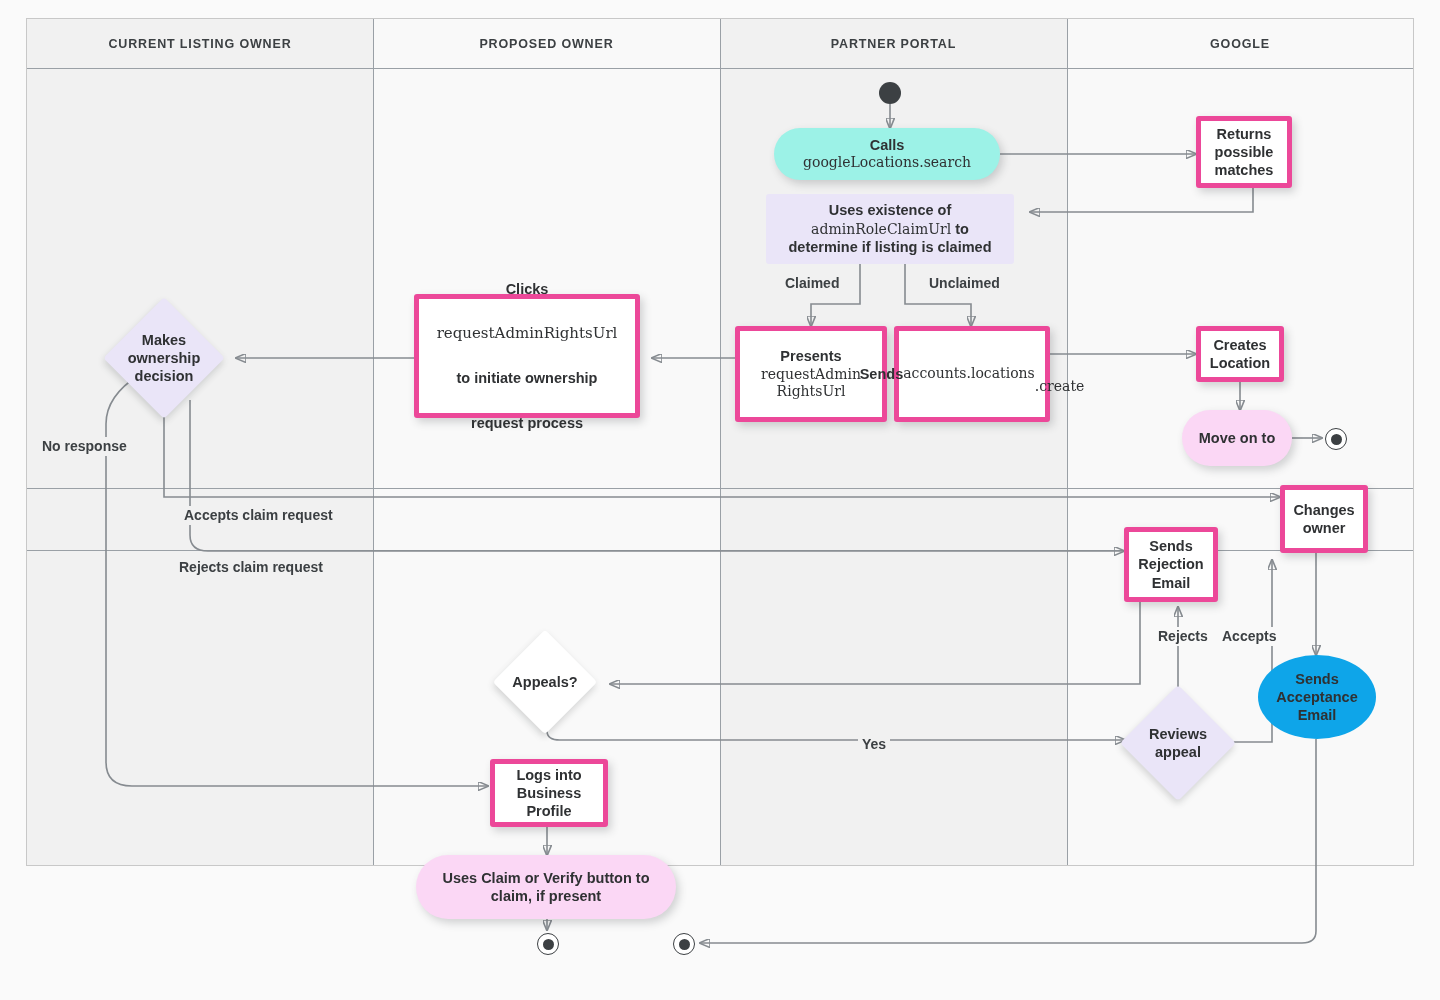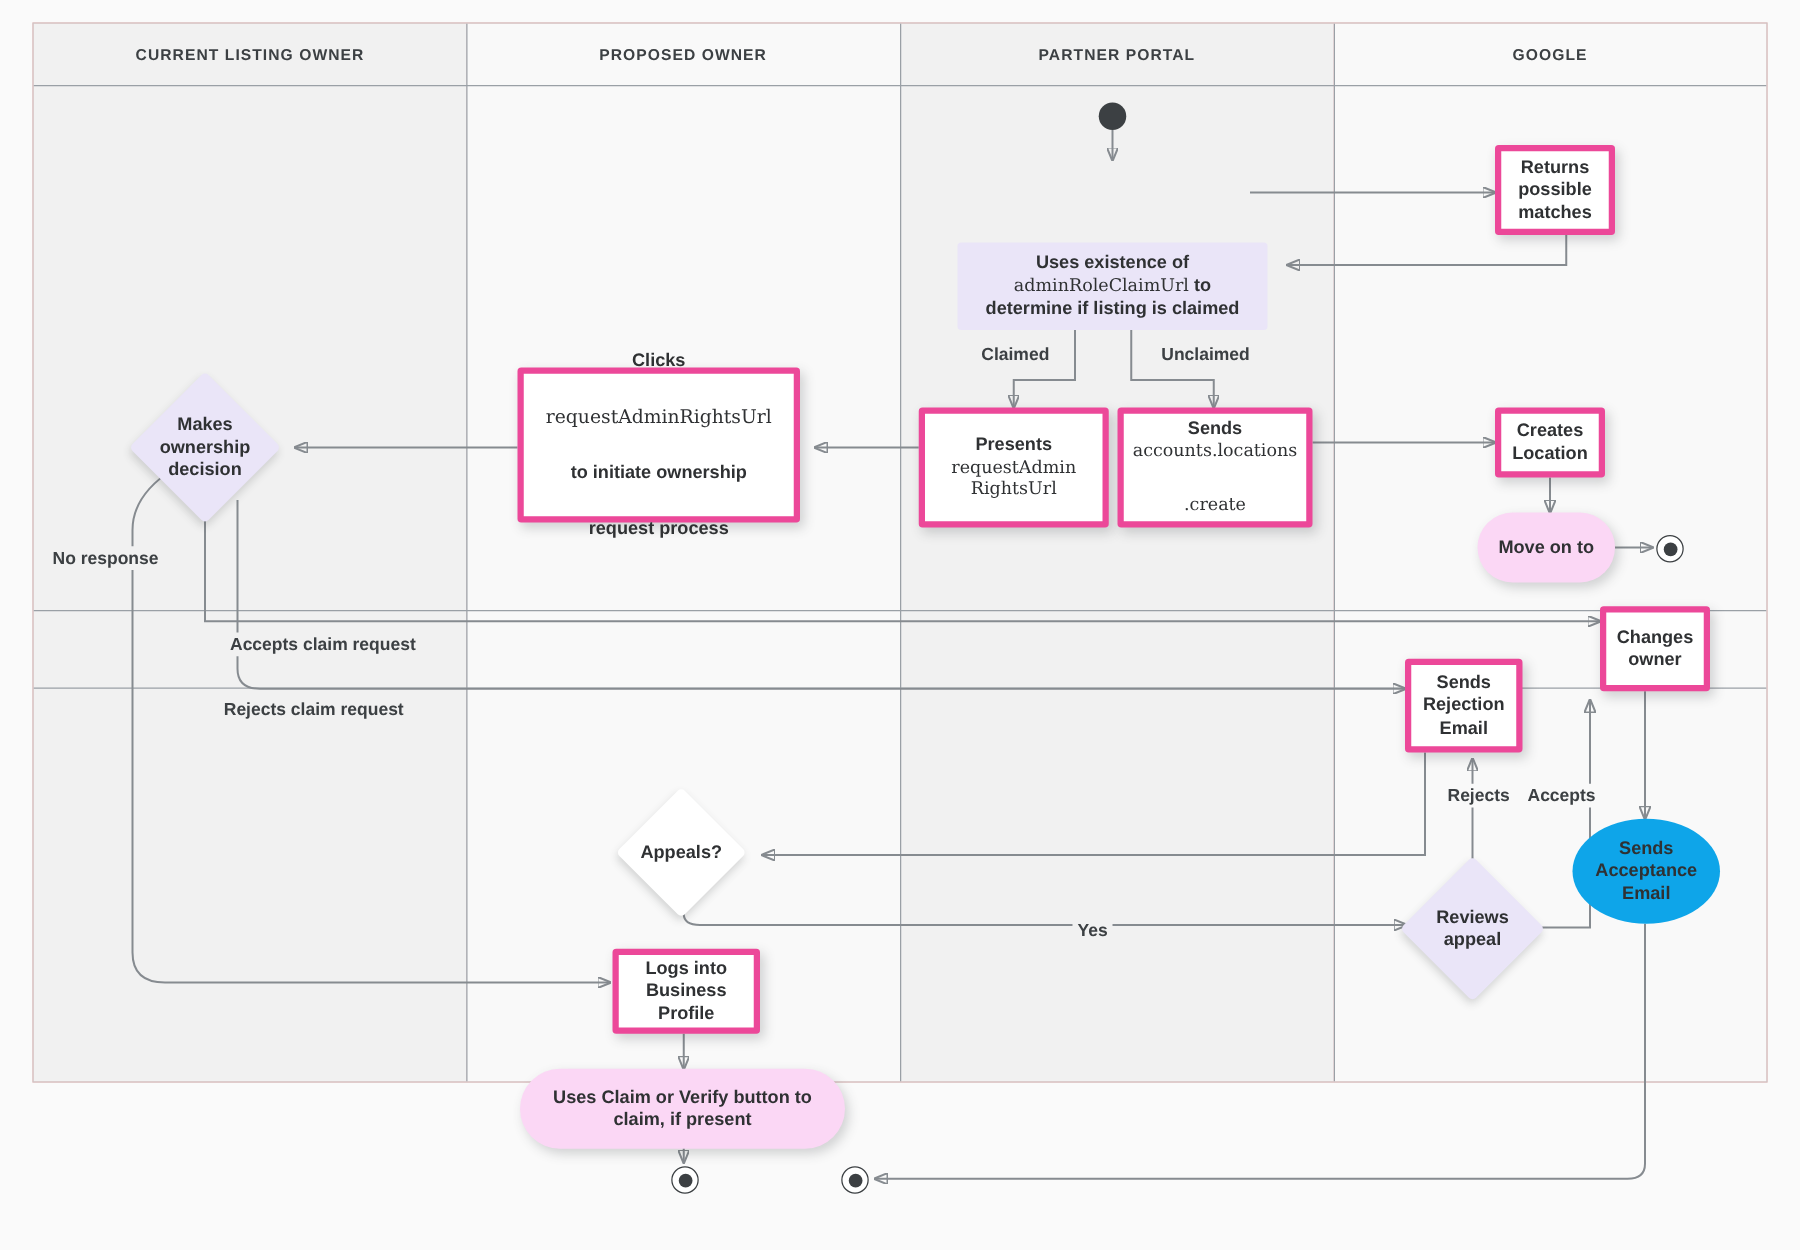--- a/index.html
+++ b/index.html
@@ -9,21 +9,21 @@
     font-family:"Liberation Sans", sans-serif;
     overflow:hidden;
   }
   #stage{position:relative;width:1440px;height:1000px;}
 
   
   .frame{
     position:absolute;left:26px;top:18px;width:1388px;height:848px;
     border:1px solid #c8c8c8;
     box-sizing:border-box;
-    background:#fca5a5;
+    background:#84cc16;
   }
   .lane-bg{position:absolute;top:0;height:100%;box-sizing:border-box;}
   .lane-dark{background:#f1f1f1;}
   .lane-light{background:#f9f9f9;}
 
   .vsep{position:absolute;top:0;height:100%;width:1px;background:#9aa0a6;}
   .hsep{position:absolute;left:0;width:100%;height:1px;background:#9aa0a6;}
 
   .lane-head{
     position:absolute;top:0;height:50px;
@@ -170,38 +170,42 @@
 
     <path d="M1316,739 L1316,931 Q1316,943 1302,943 L700,943" marker-end="url(#ah)"></path>
 
     <path d="M547,827 L547,855" marker-end="url(#ah)"></path>
 
     <path d="M547,906 L547,930" marker-end="url(#ah)"></path>
   </svg>
 
   <div class="start-dot" style="left:879px;top:82px;"></div>
 
+  <div class="node pill cyan" style="left:774px;top:128px;width:226px;height:52px;flex-direction:column;">
+    <span>Calls</span>
+    <span class="mono" style="font-size:14px;">googleLocations.search</span>
+  </div>
 
   <div class="node rect" style="left:1196px;top:116px;width:96px;height:72px;padding:0 10px;">
     <span>Returns possible matches</span>
   </div>
 
   <div class="node purple-rect" style="left:766px;top:194px;width:248px;height:70px;flex-direction:column;padding:0 6px;">
     <span>Uses existence of</span>
     <span><span class="mono" style="font-size:14px;">adminRoleClaimUrl</span><span> to</span></span>
     <span>determine if listing is claimed</span>
   </div>
 
   <div class="node rect" style="left:735px;top:326px;width:152px;height:96px;flex-direction:column;">
     <span>Presents</span>
     <span class="mono" style="font-size:14px;">requestAdmin</span>
     <span class="mono" style="font-size:14px;">RightsUrl</span>
   </div>
 
-  <div class="node rect" style="left:894px;top:326px;width:156px;height:96px;flex-direction:column;">
+  <div class="node rect" style="left:894px;top:326px;width:156px;height:96px;flex-direction:row;">
     <span>Sends</span>
     <span class="mono" style="font-size:14px;">accounts.locations</span>
     <span class="mono" style="font-size:14px;margin-top:26px;">.create</span>
   </div>
 
   <div class="node rect" style="left:1196px;top:326px;width:88px;height:56px;padding:0 8px;">
     <span>Creates Location</span>
   </div>
 
   <div class="node pill pink" style="left:1182px;top:410px;width:110px;height:56px;">

